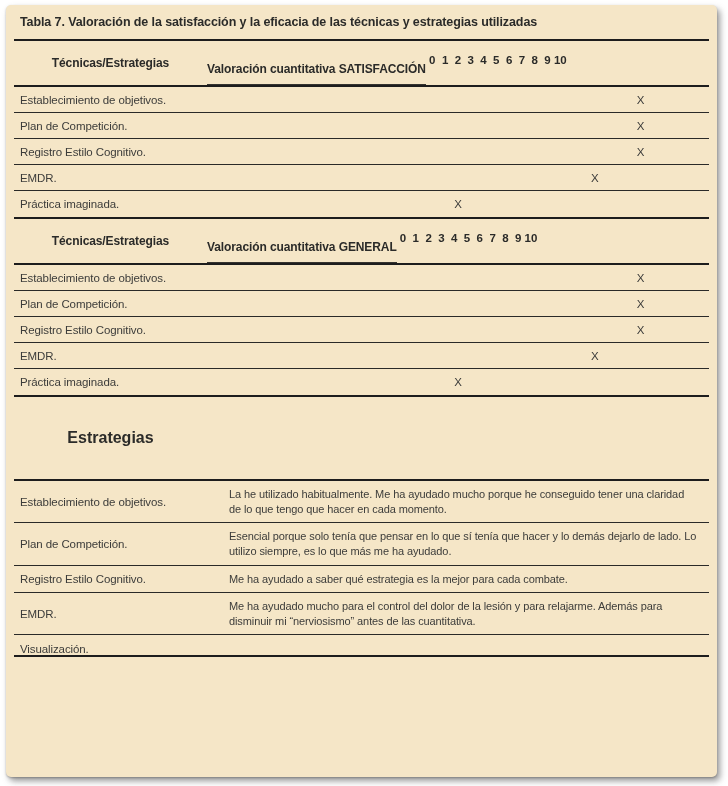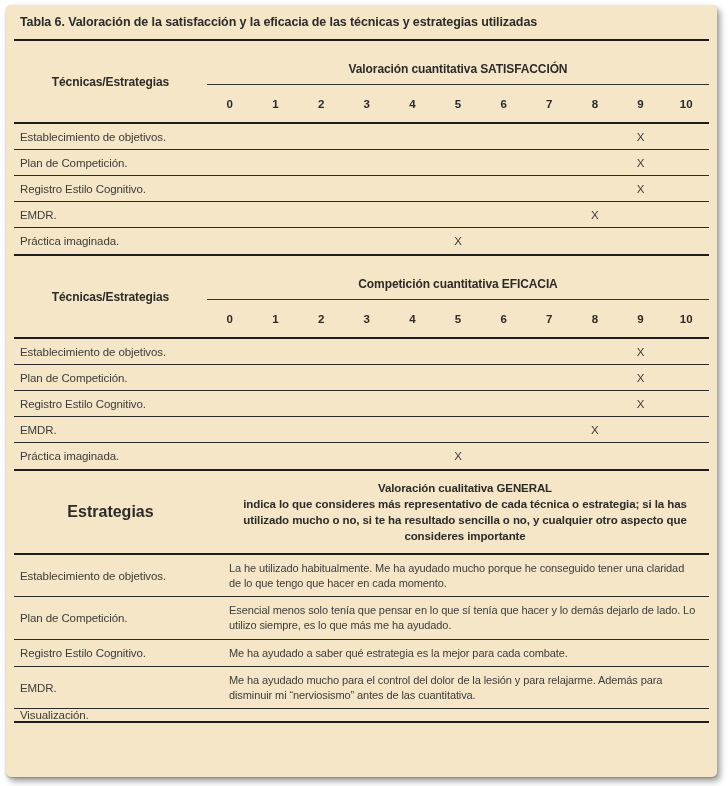--- a/index.html
+++ b/index.html
@@ -22,21 +22,21 @@
     font-size:12.5px;font-weight:bold;letter-spacing:-0.1px;color:var(--heading-text);
     border-bottom:2px solid var(--rule);
   }
   
   .qtable + .qtable{border-top:2.5px solid var(--rule);}
   .qhead{display:flex;border-bottom:2.5px solid var(--rule);}
   .qhead-left{
     width:193px;display:flex;align-items:center;justify-content:center;
     font-size:12px;font-weight:bold;letter-spacing:-0.1px;color:var(--heading-text);
   }
-  .qhead-right{flex:1;display:flex;flex-direction:column;justify-content:center;}
+  .qhead-right{flex:1;display:flex;}
   .qh-title{
     height:44px;display:flex;align-items:flex-end;justify-content:center;padding-bottom:8px;
     font-size:12px;font-weight:bold;letter-spacing:-0.1px;color:var(--heading-text);
     border-bottom:1.5px solid #35332f;
   }
   .qh-scale{height:37px;display:grid;grid-template-columns:repeat(11,1fr);align-items:center;}
   .scale-num{text-align:center;font-size:11.5px;font-weight:bold;color:var(--heading-text);}
   .qrow{
     display:grid;grid-template-columns:193px repeat(11,1fr);align-items:center;
     height:26px;border-bottom:1.5px solid var(--row-rule);
@@ -53,35 +53,35 @@
   .chead-left{
     width:193px;display:flex;align-items:center;justify-content:center;
     font-size:16px;font-weight:bold;color:var(--heading-text);
   }
   .chead-right{
     flex:1;display:flex;flex-direction:column;justify-content:center;text-align:center;
     padding:8px 2px 8px 16px;font-size:11.5px;font-weight:bold;letter-spacing:-0.1px;
     line-height:1.4;color:var(--heading-text);
   }
   .crow{display:flex;border-bottom:1.5px solid var(--row-rule);}
-  #qual-container .crow:last-child{border-bottom:2.5px solid var(--rule);}
+  #qual-container .crow:last-child{border-bottom:2.5px solid var(--rule);margin-top:8px;}
   .crow-label{
     width:193px;display:flex;align-items:center;padding-left:6px;
     font-size:11.5px;letter-spacing:-0.1px;color:var(--text);
   }
   .crow-text{
     flex:1;padding:6px 10px 6px 22px;font-size:11px;letter-spacing:-0.1px;
     line-height:1.33;color:var(--text);
   }
 </style>
 </head>
 <body>
 
 <div class="panel">
-  <div class="title">Tabla 6. Valoración de la satisfacción y la eficacia de las técnicas y estrategias utilizadas</div>
+  <div class="title">Tabla 7. Valoración de la satisfacción y la eficacia de las técnicas y estrategias utilizadas</div>
   <div id="quant-container">
       <section class="qtable">
     <div class="qhead">
       <div class="qhead-left">Técnicas/Estrategias</div>
       <div class="qhead-right">
         <div class="qh-title">Valoración cuantitativa SATISFACCIÓN</div>
         <div class="qh-scale">
               <span class="scale-num">0</span>
               <span class="scale-num">1</span>
               <span class="scale-num">2</span>
@@ -116,21 +116,21 @@
           <div class="qrow">
     <div class="qrow-label">Práctica imaginada.</div>
     <div class="qmark" style="grid-column: 7;">X</div>
   </div>
         </div>
   </section>
       <section class="qtable">
     <div class="qhead">
       <div class="qhead-left">Técnicas/Estrategias</div>
       <div class="qhead-right">
-        <div class="qh-title">Competición cuantitativa EFICACIA</div>
+        <div class="qh-title">Valoración cuantitativa GENERAL</div>
         <div class="qh-scale">
               <span class="scale-num">0</span>
               <span class="scale-num">1</span>
               <span class="scale-num">2</span>
               <span class="scale-num">3</span>
               <span class="scale-num">4</span>
               <span class="scale-num">5</span>
               <span class="scale-num">6</span>
               <span class="scale-num">7</span>
               <span class="scale-num">8</span>
@@ -158,33 +158,29 @@
   </div>
           <div class="qrow">
     <div class="qrow-label">Práctica imaginada.</div>
     <div class="qmark" style="grid-column: 7;">X</div>
   </div>
         </div>
   </section>
     </div>
   <div class="chead">
     <div class="chead-left">Estrategias</div>
-    <div class="chead-right">
-      <div class="chead-title">Valoración cualitativa GENERAL</div>
-      <div class="chead-desc">indica lo que consideres más representativo de cada técnica o estrategia; si la has utilizado mucho o no, si te ha resultado sencilla o no, y cualquier otro aspecto que consideres importante</div>
-    </div>
   </div>
   <div id="qual-container">
       <div class="crow">
     <div class="crow-label">Establecimiento de objetivos.</div>
     <div class="crow-text">La he utilizado habitualmente. Me ha ayudado mucho porque he conseguido tener una claridad de lo que tengo que hacer en cada momento.</div>
   </div>
       <div class="crow">
     <div class="crow-label">Plan de Competición.</div>
-    <div class="crow-text">Esencial menos solo tenía que pensar en lo que sí tenía que hacer y lo demás dejarlo de lado. Lo utilizo siempre, es lo que más me ha ayudado.</div>
+    <div class="crow-text">Esencial porque solo tenía que pensar en lo que sí tenía que hacer y lo demás dejarlo de lado. Lo utilizo siempre, es lo que más me ha ayudado.</div>
   </div>
       <div class="crow">
     <div class="crow-label">Registro Estilo Cognitivo.</div>
     <div class="crow-text">Me ha ayudado a saber qué estrategia es la mejor para cada combate.</div>
   </div>
       <div class="crow">
     <div class="crow-label">EMDR.</div>
     <div class="crow-text">Me ha ayudado mucho para el control del dolor de la lesión y para relajarme. Además para disminuir mi “nerviosismo” antes de las cuantitativa.</div>
   </div>
       <div class="crow">

